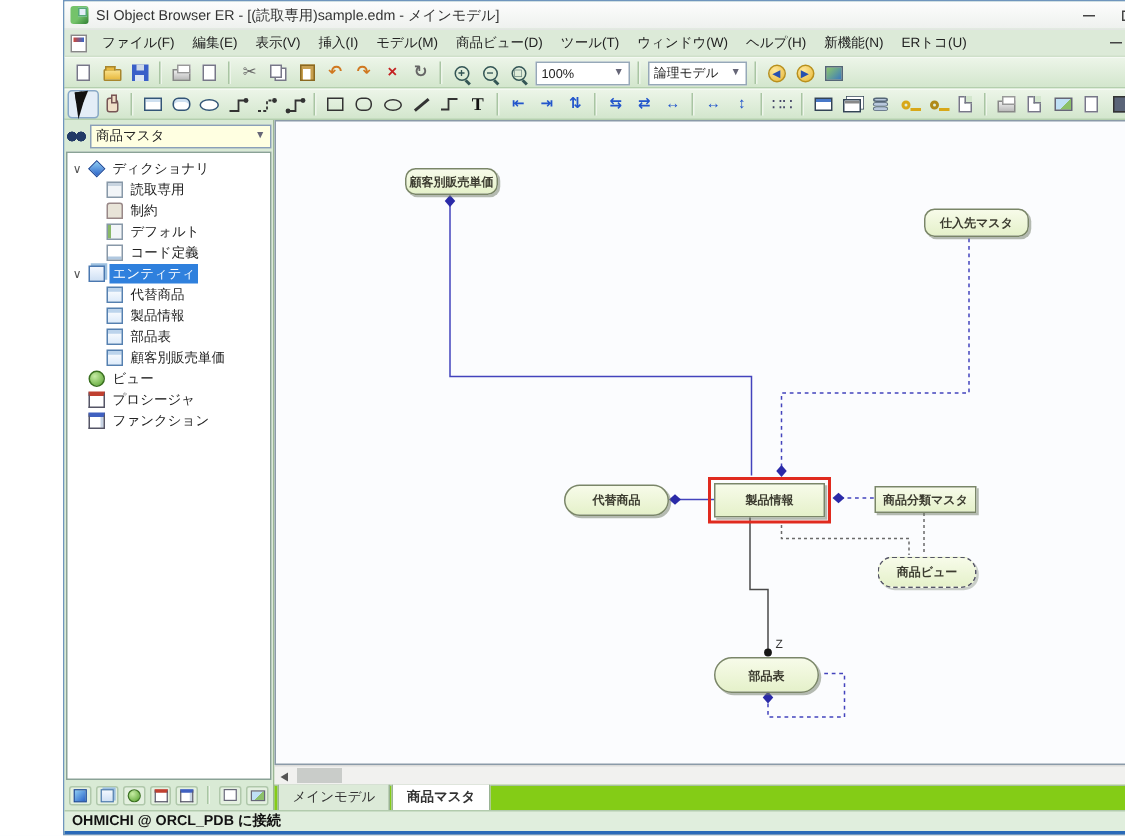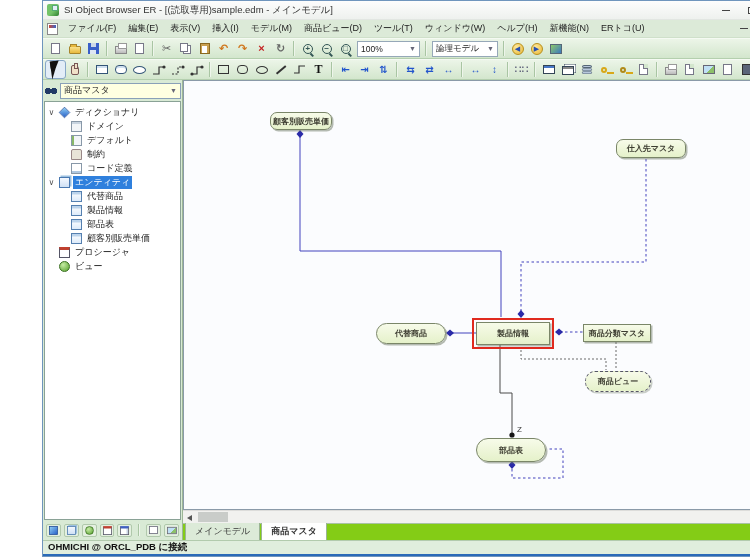--- a/index.html
+++ b/index.html
@@ -439,29 +439,29 @@
         </div>
       </div>
       <div class="tree">
         <div class="trow">
           <span class="chev">∨</span>
           <i class="ti ti-gem"></i>
           <span class="tlabel">ディクショナリ</span>
         </div>
         <div class="trow lvl1">
           <i class="ti ti-card"></i>
-          <span class="tlabel">ドメイン</span>
+          <span class="tlabel">読取専用</span>
+        </div>
+        <div class="trow lvl1">
+          <i class="ti ti-lock"></i>
+          <span class="tlabel">制約</span>
         </div>
         <div class="trow lvl1">
           <i class="ti ti-default"></i>
           <span class="tlabel">デフォルト</span>
-        </div>
-        <div class="trow lvl1">
-          <i class="ti ti-lock"></i>
-          <span class="tlabel">制約</span>
         </div>
         <div class="trow lvl1">
           <i class="ti ti-code"></i>
           <span class="tlabel">コード定義</span>
         </div>
         <div class="trow">
           <span class="chev">∨</span>
           <i class="ti ti-entgrp"></i>
           <span class="tlabel sel">エンティティ</span>
         </div>
@@ -476,27 +476,32 @@
         <div class="trow lvl1">
           <i class="ti ti-ent"></i>
           <span class="tlabel">部品表</span>
         </div>
         <div class="trow lvl1">
           <i class="ti ti-ent"></i>
           <span class="tlabel">顧客別販売単価</span>
         </div>
         <div class="trow">
           <span class="chev"></span>
+          <i class="ti ti-view"></i>
+          <span class="tlabel">ビュー</span>
+        </div>
+        <div class="trow">
+          <span class="chev"></span>
           <i class="ti ti-proc"></i>
           <span class="tlabel">プロシージャ</span>
         </div>
         <div class="trow">
           <span class="chev"></span>
-          <i class="ti ti-view"></i>
-          <span class="tlabel">ビュー</span>
+          <i class="ti ti-func"></i>
+          <span class="tlabel">ファンクション</span>
         </div>
       </div>
       <div class="side-icons">
         <span class="sicon">
             <i class="ti ti-gem m"></i>
           </span>
         <span class="sicon">
             <i class="ti ti-entgrp m"></i>
           </span>
         <span class="sicon">

